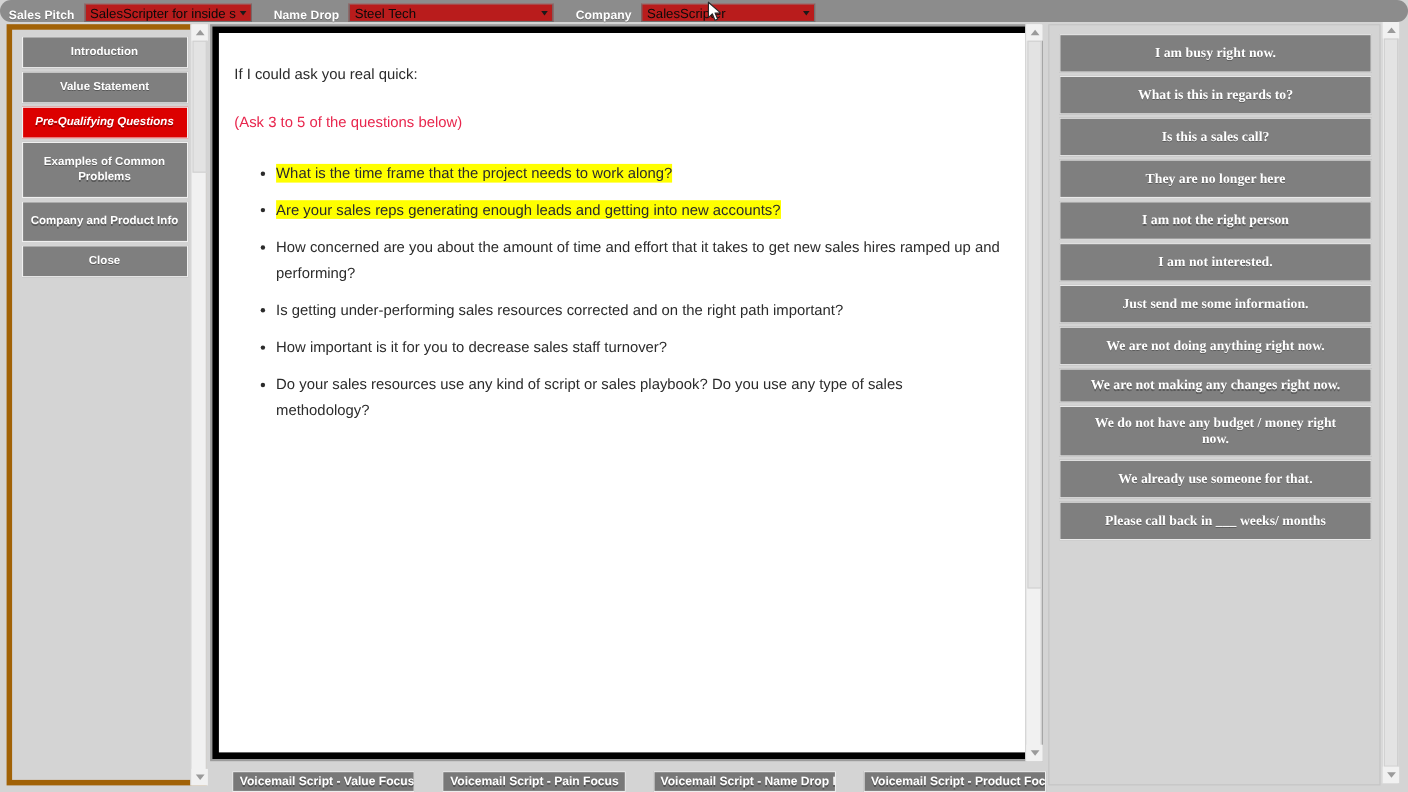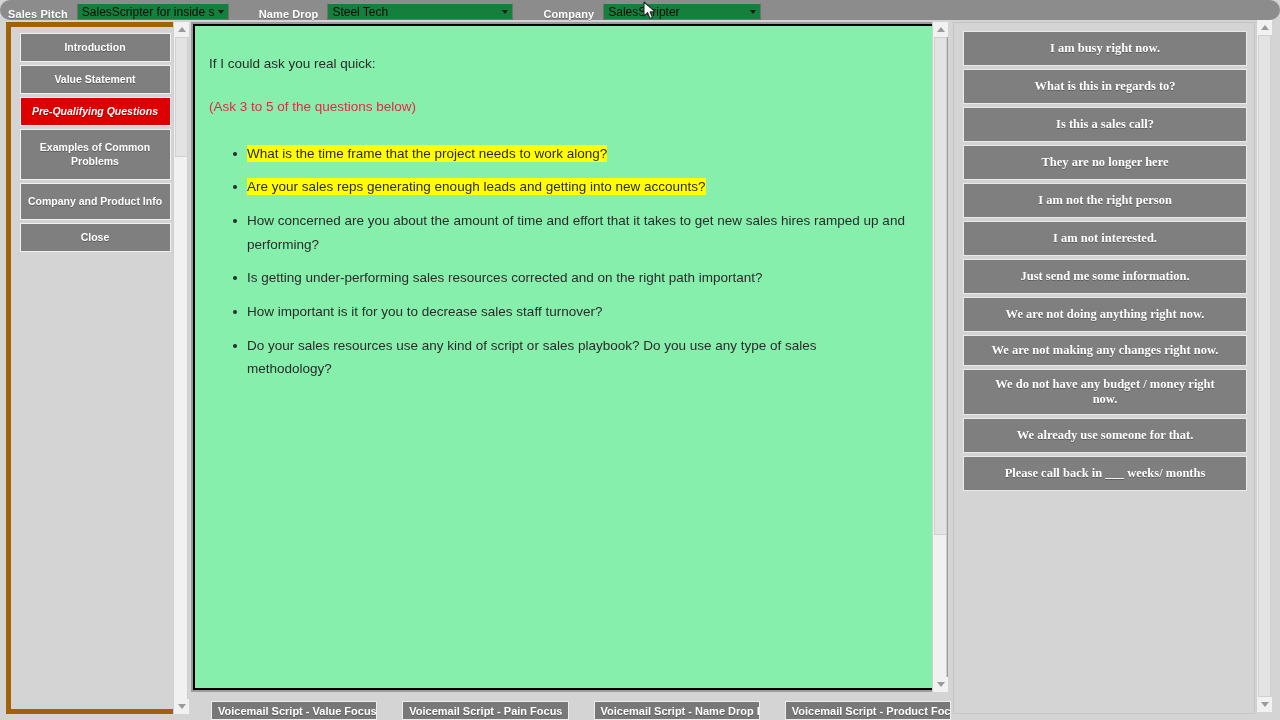--- a/index.html
+++ b/index.html
@@ -36,31 +36,31 @@
     font-size: 11px;
     font-weight: bold;
     letter-spacing: 0.1px;
     white-space: nowrap;
     text-shadow: 0 1px 0 rgba(0,0,0,0.25);
     padding: 0 9px 0 0;
   }
   .tb-select {
     position: relative;
     height: 17px;
-    background: #15803d;
+    background: #b91c1c;
     border: 1px solid #707070;
     border-top-color: #8f8f8f;
     display: flex;
     align-items: center;
     padding: 0 16px 0 4px;
     font-size: 12px;
     color: #0a0a0a;
     overflow: hidden;
     white-space: nowrap;
-    margin-right: 30px;
+    margin-right: 20px;
   }
   .tb-select .arrow {
     position: absolute;
     right: 4px; top: 50%;
     transform: translateY(-50%);
     width: 0; height: 0;
     border-left: 3.5px solid transparent;
     border-right: 3.5px solid transparent;
     border-top: 4.5px solid #1a1a1a;
   }
@@ -139,22 +139,22 @@
   #main-outer {
     position: absolute;
     left: 191px; top: 22px;
     width: 757px; height: 670px;
     background: #9b9b9b;
     padding: 2px;
   }
   #main-inner {
     position: relative;
     width: 100%; height: 100%;
-    background: #86efac;
-    border: 2px solid #000000;
+    background: #ffffff;
+    border: 6px solid #000000;
     overflow: hidden;
     padding-left: 26px;
   }
   #doc {
     position: absolute;
     left: 0; top: 0;
     width: 734px; height: 100%;
     padding: 20px 24px 0 14px;
     font-size: 13.5px;
     color: #2b2b2b;

